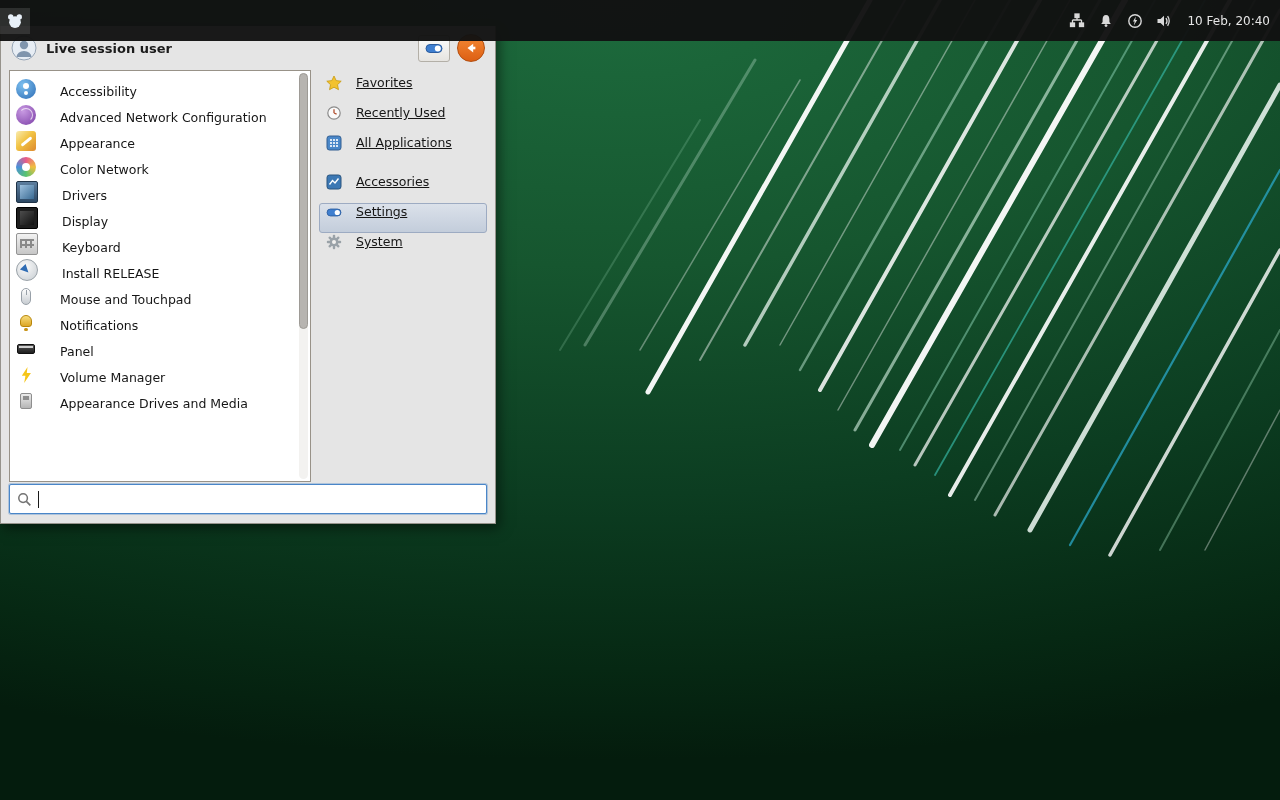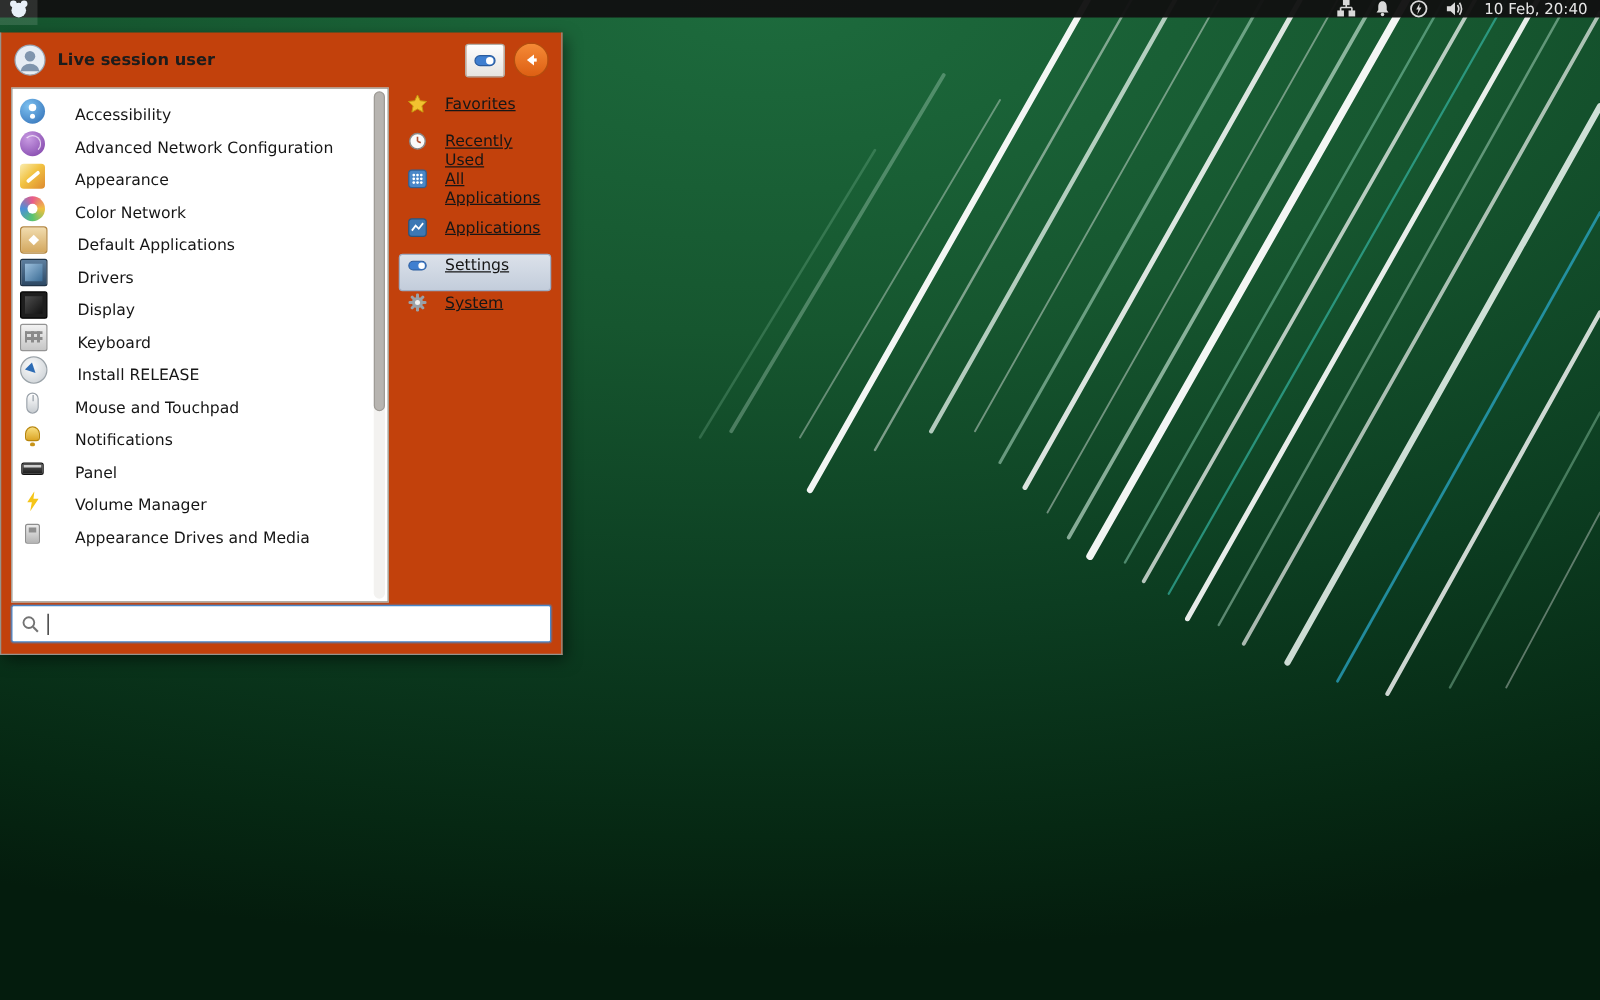--- a/index.html
+++ b/index.html
@@ -3,30 +3,30 @@
 <meta charset="utf-8">
 <style>
   html,body{margin:0;padding:0;width:1280px;height:800px;overflow:hidden;
     font-family:"DejaVu Sans","Liberation Sans",sans-serif;}
   
   .desktop{position:absolute;inset:0;
     background:radial-gradient(130% 95% at 48% 0%,
       #1d6b3d 0%, #16562f 35%, #0c3d21 65%, #062813 88%, #041c0d 100%);}
   .desktop svg{position:absolute;inset:0;}
   
-  .panel{position:absolute;top:0;left:0;right:0;height:14px;
+  .panel{position:absolute;top:0;left:0;right:0;height:41px;
     background:rgba(18,18,18,0.97);display:flex;align-items:center;z-index:5;}
   .logo-btn{width:30px;height:26px;display:flex;align-items:center;justify-content:center;
     background:rgba(255,255,255,0.12);}
   .tray{margin-left:auto;display:flex;align-items:center;gap:11px;padding-right:10px;}
   .tray-icon{width:18px;height:18px;display:flex;align-items:center;justify-content:center;}
   .clock{color:#e6e6e6;font-size:12px;padding-left:3px;white-space:nowrap;}
   
-  .menu{position:absolute;top:26px;left:0;width:450px;height:498px;
-    background:#c2410c;border:1px solid #96938c;border-top:none;box-sizing:border-box;
+  .menu{position:absolute;top:26px;left:0;width:496px;height:498px;
+    background:#e5e5e5;border:1px solid #96938c;border-top:none;box-sizing:border-box;
     box-shadow:3px 4px 12px rgba(0,0,0,0.5);z-index:4;}
   .menu-header{height:44px;display:flex;align-items:center;padding:0 10px;}
   .menu-title{flex:1;margin-left:9px;font-size:13px;font-weight:bold;color:#1c1c1c;}
   .hdr-btn{width:30px;height:25px;display:flex;align-items:center;justify-content:center;
     background:linear-gradient(#fdfdfd,#e6e4e0);border:1px solid #b3afa7;border-radius:3px;
     margin-right:7px;cursor:pointer;}
   .logout-btn{width:26px;height:26px;border-radius:50%;display:flex;align-items:center;
     justify-content:center;background:linear-gradient(#f58a36,#dd5f13);
     border:1px solid #b34d0e;cursor:pointer;}
   .menu-body{position:absolute;top:44px;left:8px;right:8px;height:412px;display:flex;}
@@ -211,24 +211,20 @@
       </div>
       <div class="app-item">
         <span class="app-icon i-appearance"></span>
         <span class="app-label">Appearance</span>
       </div>
       <div class="app-item">
         <span class="app-icon i-colorprof"></span>
         <span class="app-label">Color Network</span>
       </div>
       <div class="app-item">
-        <span class="app-icon i-defapps"></span>
-        <span class="app-label">Default Applications</span>
-      </div>
-      <div class="app-item">
         <span class="app-icon i-desktop"></span>
         <span class="app-label">Drivers</span>
       </div>
       <div class="app-item">
         <span class="app-icon i-display"></span>
         <span class="app-label">Display</span>
       </div>
       <div class="app-item">
         <span class="app-icon i-keyboard"></span>
         <span class="app-label">Keyboard</span>
@@ -300,21 +296,21 @@
         <span>All Applications</span>
       </div>
       <div class="cat-sep"></div>
       <div class="cat-item">
         <span class="cat-icon">
           <svg width="16" height="16" viewBox="0 0 16 16">
             <rect x="1" y="1" width="14" height="14" rx="2.5" fill="#3c78b4" stroke="#2a547e"></rect>
             <polyline points="3.5,10.5 6.5,6.5 9,9 12.5,4.5" fill="none" stroke="#ffffff" stroke-width="1.4"></polyline>
           </svg>
         </span>
-        <span>Applications</span>
+        <span>Accessories</span>
       </div>
       <div class="cat-item selected">
         <span class="cat-icon">
           <svg width="16" height="13" viewBox="0 0 18 15">
             <rect x="1" y="3.5" width="16" height="8" rx="4" fill="#3f7fd0" stroke="#2b5c9e"></rect>
             <circle cx="12.8" cy="7.5" r="3" fill="#ffffff"></circle>
           </svg>
         </span>
         <span>Settings</span>
       </div>

